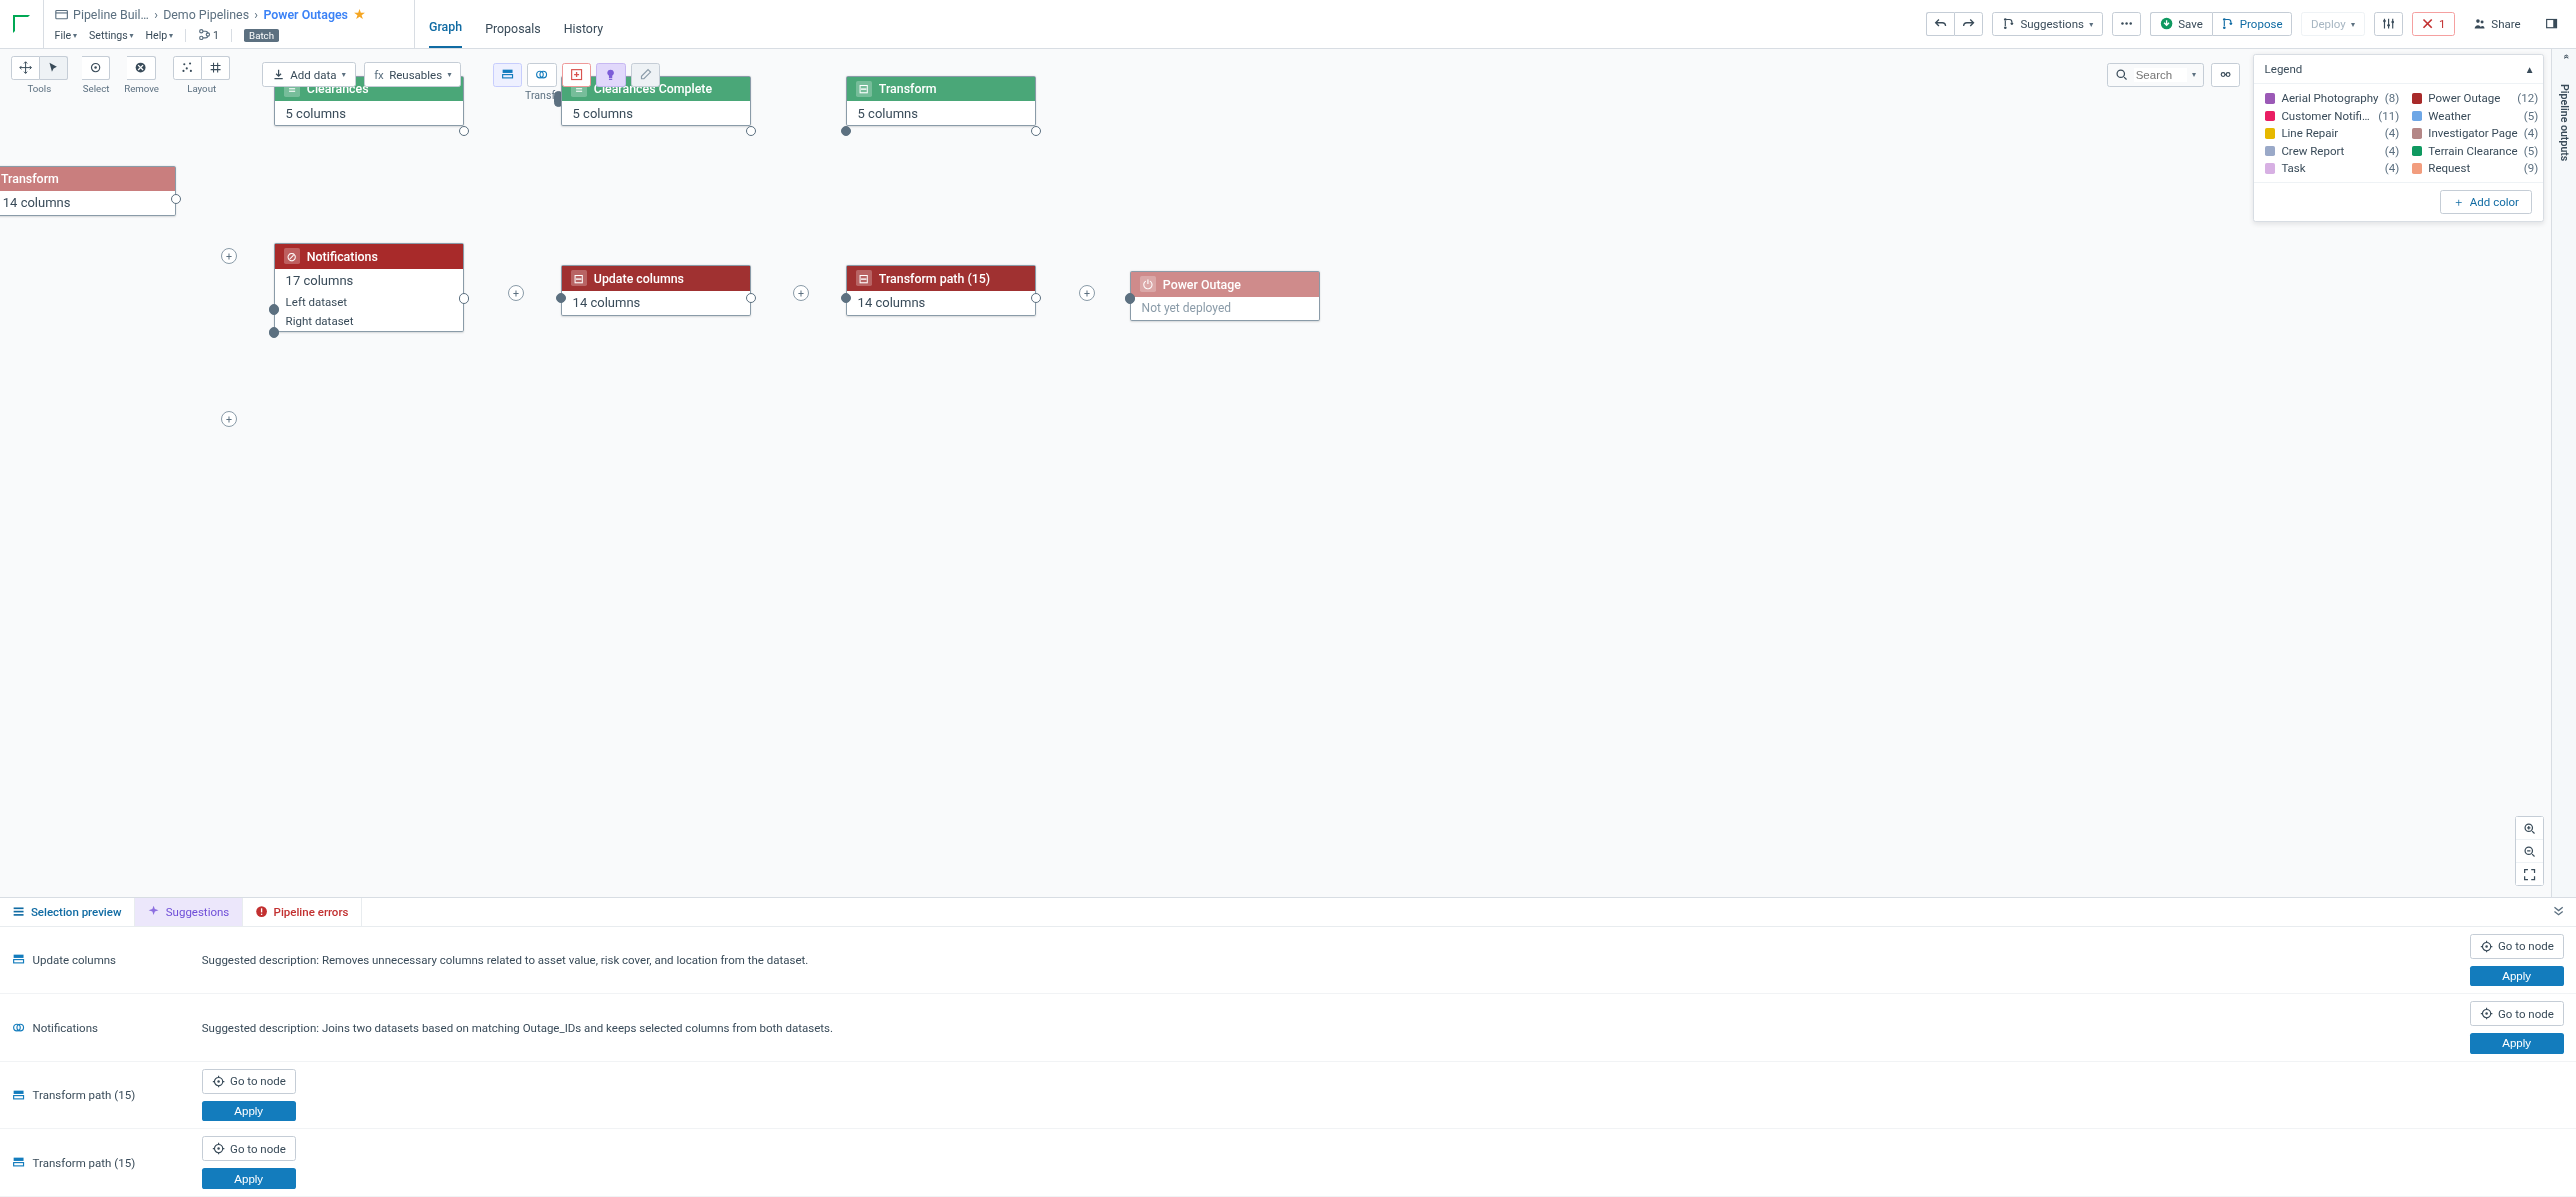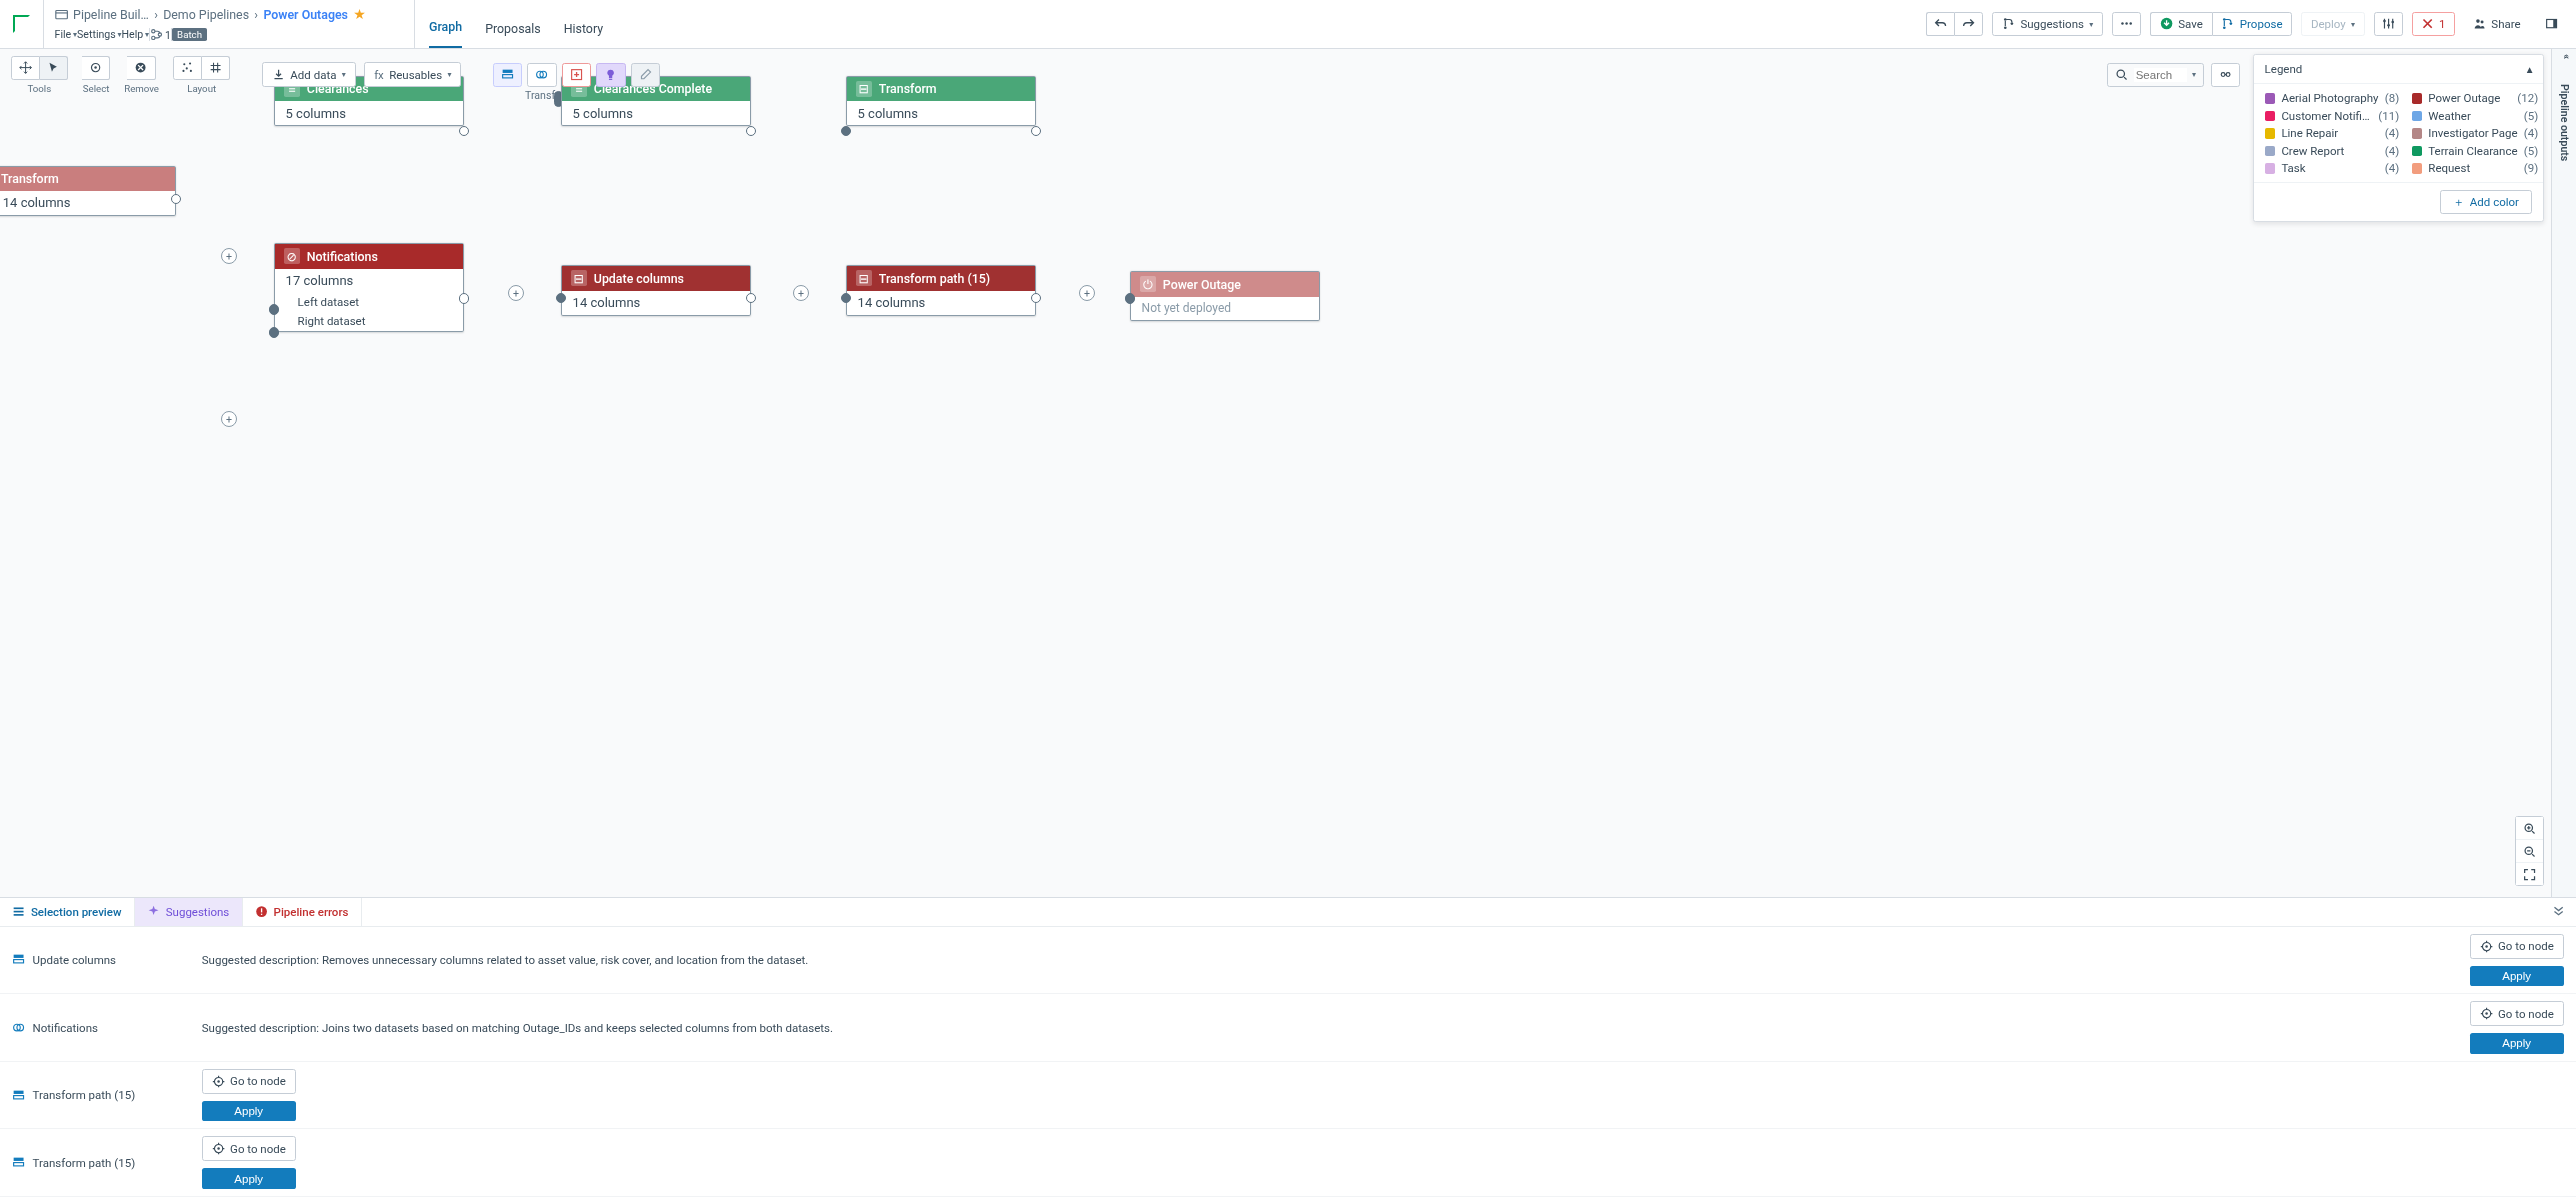--- a/index.html
+++ b/index.html
@@ -16,21 +16,21 @@
   
   .topbar { display: flex; border-bottom: 0.9px solid #d8dde3; height: 49px; }
   .logo-slot { width: 44px; display:flex; align-items:center; justify-content:center; border-right:0.9px solid #d8dde3;}
   .logo { width:17.7px; height:17.7px; border:2.6px solid #00a854; border-right-color:transparent; border-bottom-color:transparent;}
   .crumb-stack { display:flex; flex-direction:column; justify-content:center; padding:0 10.6px; border-right:0.9px solid #d8dde3; min-width:371px;}
   .crumbs { display:flex; align-items:center; gap:5.3px; font-size:12.4px;}
   .crumbs .sep { color:#5c7080;}
   .crumbs .crumb { color:#5c7080; white-space:nowrap; overflow:hidden; text-overflow:ellipsis; max-width:106px;}
   .crumbs .crumb.current { color:#3b82f6; font-weight:600; max-width:none;}
   .star { color:#f5a623; font-size:14px;}
-  .menus { display:flex; align-items:flex-start; gap:0; font-size:10.6px; color:#394b59; margin-top:6px;}
+  .menus { display:flex; align-items:flex-end; gap:12px; font-size:10.6px; color:#394b59; margin-top:6px;}
   .menus .menu-item { display:inline-flex; align-items:center; gap:1.8px; cursor:pointer;}
   .caret { font-size:8px; color:#5c7080;}
   .divider-v { width:0.9px; height:12.4px; background:#d8dde3;}
   .badge-batch { background:#5c7080; color:#fff; border-radius:1.8px; padding:0.9px 5.3px; font-size:9.7px;}
   .tab-row { display:flex; align-items:flex-end; gap:23px; padding:0 14px;}
   .tab { padding:16px 0 12.4px; font-size:12.4px; color:#394b59; cursor:pointer;}
   .tab.active { color:#106ba3; border-bottom:2.6px solid #106ba3; font-weight:500;}
   .top-actions { margin-left:auto; display:flex; align-items:center; gap:8.8px; padding:0 10.6px;}
   .btn { display:inline-flex; align-items:center; gap:5.3px; padding:4.4px 8.8px; border:0.9px solid #c5cdd6; border-radius:2.6px; background:#fff; font-size:11.5px; cursor:pointer;}
   .btn.icon-only { padding:4.4px 7px;}
@@ -58,21 +58,21 @@
 
   
   .workspace { flex:1; display:flex; position:relative; overflow:hidden;}
   .canvas { flex:1; position:relative; background:#f9fafb;}
   .svg-layer { position:absolute; inset:0;}
   .node { position:absolute; background:#fff; border:0.9px solid #8a9ba8; border-radius:1.8px; box-shadow:0 0.9px 1.8px rgba(16,22,26,.15); min-width:185px;}
   .node .hdr { display:flex; align-items:center; gap:7px; padding:4.4px 8.8px; color:#fff; font-weight:500; font-size:12.4px;}
   .node .hdr .hicon { width:16px; height:16px; background:rgba(255,255,255,.25); border-radius:1.8px; display:flex; align-items:center; justify-content:center;}
   .node .body { padding:4.4px 10.6px; font-size:13px; color:#394b59;}
   .node .ports { font-size:11.5px; color:#394b59;}
-  .node .ports div { padding:2.6px 10.6px;margin-left:12px;}
+  .node .ports div { padding:2.6px 10.6px;}
   .hdr.green { background:#4aa778;}
   .hdr.rose  { background:#c97e7e;}
   .hdr.red   { background:#a82a2a;}
   .hdr.red2  { background:#a03131;}
   .hdr.rose-out { background:#cf8b8b;}
   .port-dot { position:absolute; width:10.6px; height:10.6px; border-radius:50%; background:#fff; border:1.8px solid #5c7080;}
   .port-dot.filled { background:#5c7080;}
   .plus-dot { position:absolute; width:16px; height:16px; border-radius:50%; background:#fff; border:0.9px solid #8a9ba8; display:flex; align-items:center; justify-content:center; font-size:10.6px; color:#5c7080;}
   .out-node .body { font-size:12px; color:#8a9ba8;}
 

